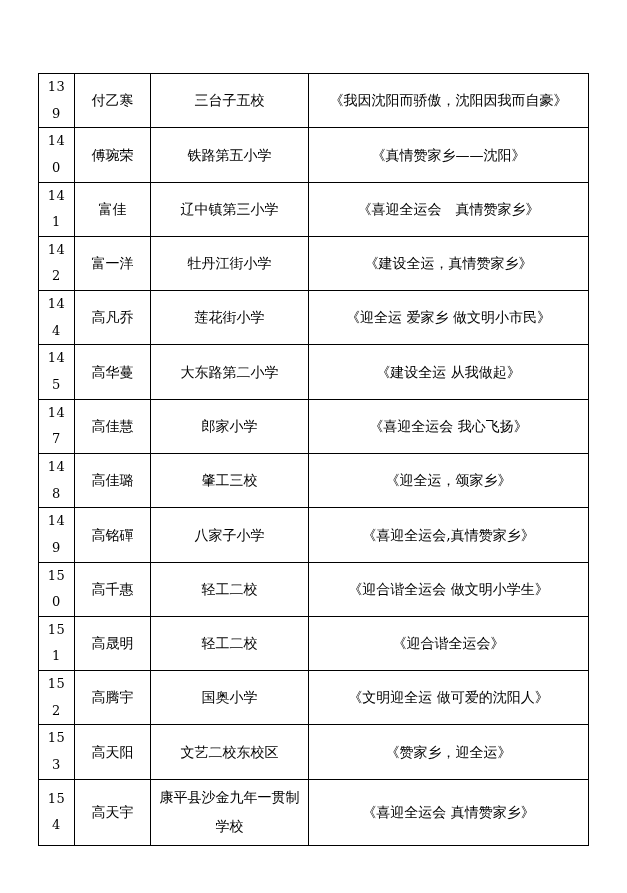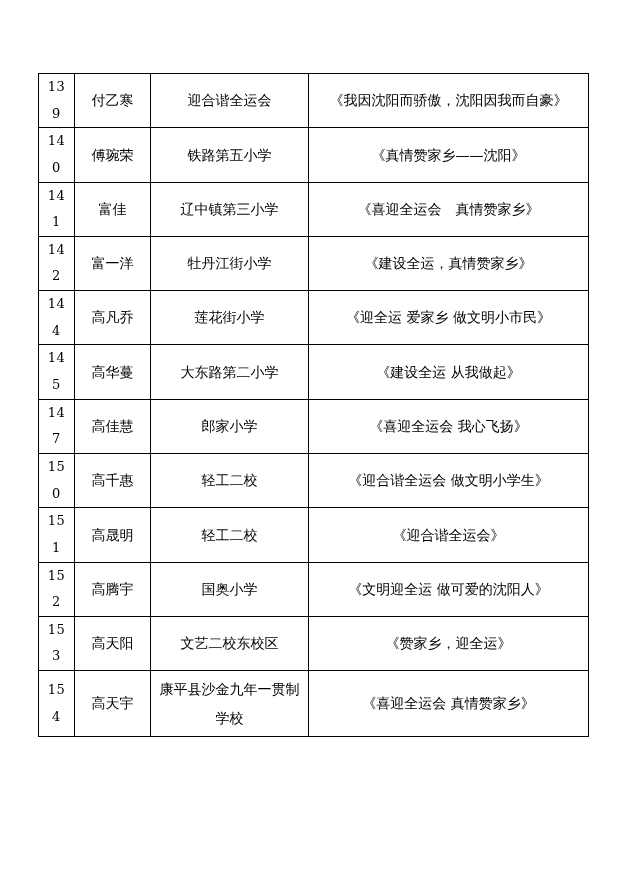--- a/index.html
+++ b/index.html
@@ -55,21 +55,21 @@
     <colgroup>
       <col class="c-number">
       <col class="c-name">
       <col class="c-school">
       <col class="c-title">
     </colgroup>
     <tbody>
         <tr>
           <td class="cell-number">139</td>
           <td class="cell-name">付乙寒</td>
-          <td class="cell-school">迎合谐全运会</td>
+          <td class="cell-school">三台子五校</td>
           <td class="cell-title">《我因沈阳而骄傲，沈阳因我而自豪》</td>
         </tr>
         <tr>
           <td class="cell-number">140</td>
           <td class="cell-name">傅琬荣</td>
           <td class="cell-school">铁路第五小学</td>
           <td class="cell-title">《真情赞家乡——沈阳》</td>
         </tr>
         <tr>
           <td class="cell-number">141</td>
@@ -95,20 +95,32 @@
           <td class="cell-school">大东路第二小学</td>
           <td class="cell-title">《建设全运 从我做起》</td>
         </tr>
         <tr>
           <td class="cell-number">147</td>
           <td class="cell-name">高佳慧</td>
           <td class="cell-school">郎家小学</td>
           <td class="cell-title">《喜迎全运会 我心飞扬》</td>
         </tr>
         <tr>
+          <td class="cell-number">148</td>
+          <td class="cell-name">高佳璐</td>
+          <td class="cell-school">肇工三校</td>
+          <td class="cell-title">《迎全运，颂家乡》</td>
+        </tr>
+        <tr>
+          <td class="cell-number">149</td>
+          <td class="cell-name">高铭磾</td>
+          <td class="cell-school">八家子小学</td>
+          <td class="cell-title">《喜迎全运会,真情赞家乡》</td>
+        </tr>
+        <tr>
           <td class="cell-number">150</td>
           <td class="cell-name">高千惠</td>
           <td class="cell-school">轻工二校</td>
           <td class="cell-title">《迎合谐全运会 做文明小学生》</td>
         </tr>
         <tr>
           <td class="cell-number">151</td>
           <td class="cell-name">高晟明</td>
           <td class="cell-school">轻工二校</td>
           <td class="cell-title">《迎合谐全运会》</td>

